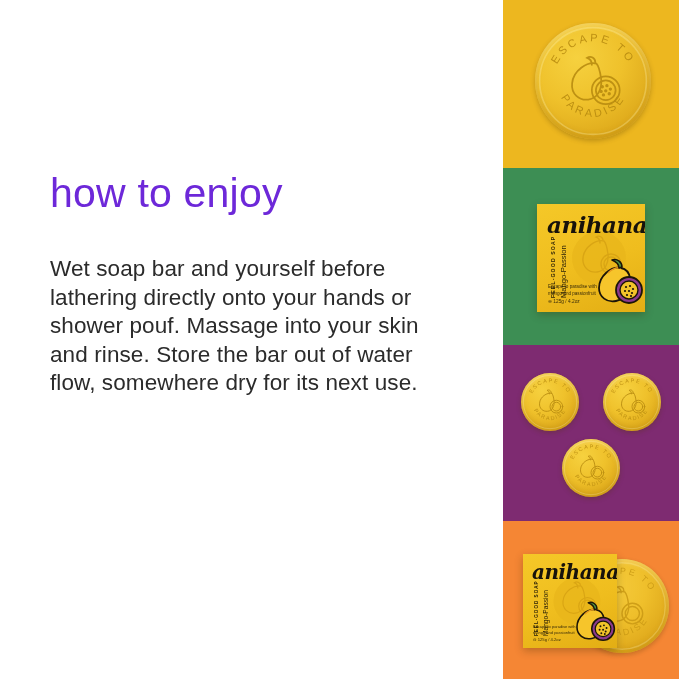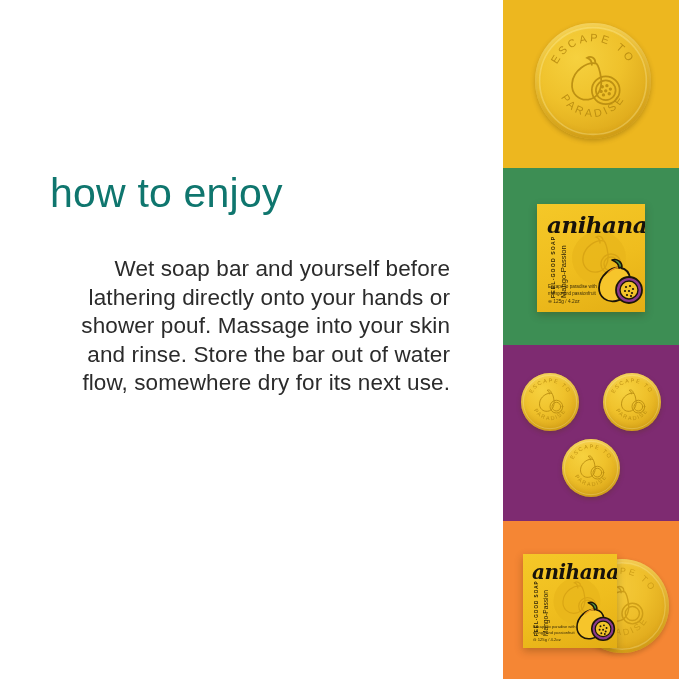--- a/index.html
+++ b/index.html
@@ -25,35 +25,34 @@
     position: absolute;
     left: 50px;
     top: 170px;
     width: 410px;
   }
   .page-title {
     font-family: "Liberation Sans", sans-serif;
     font-size: 41px;
     font-weight: 400;
     letter-spacing: 0.2px;
-    color: #0f766e;
+    color: #6d28d9;
     line-height: 1.15;
     margin: 0 0 38px 0;
     white-space: nowrap;
   }
   .body-copy {
     font-family: "Liberation Sans", sans-serif;
     font-size: 22.5px;
     font-weight: 300;
     line-height: 28.5px;
     color: #2b2b2b;
     letter-spacing: 0.1px;
     margin: 0;
     width: 400px;
-    text-align: right;
   }
 
   
   .photo-strip {
     position: absolute;
     left: 503px;
     top: 0;
     width: 176px;
     height: 679px;
   }

